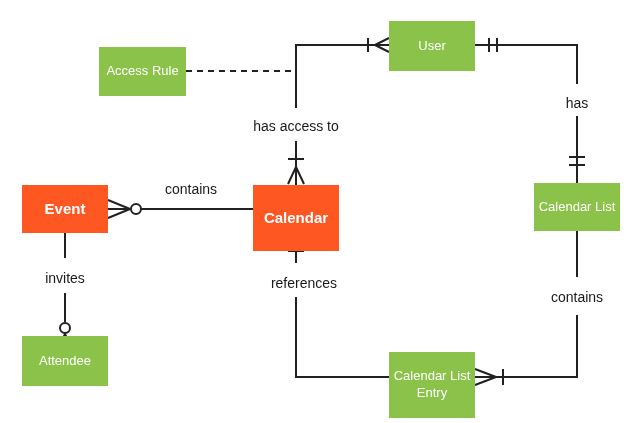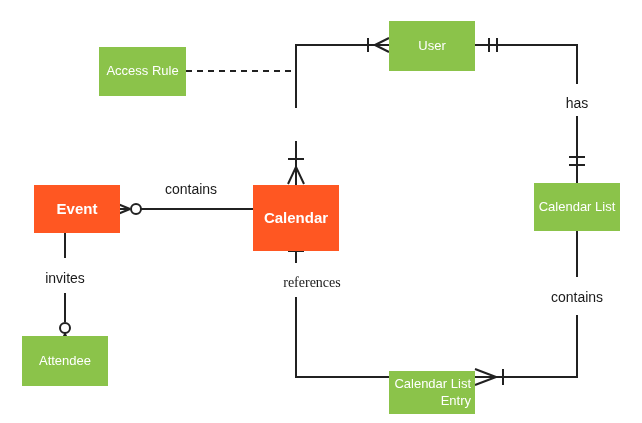--- a/index.html
+++ b/index.html
@@ -11,54 +11,54 @@
     overflow: hidden;
   }
   .stage { position: absolute; left: 0; top: 0; width: 642px; height: 423px; }
   svg.wires { position: absolute; left: 0; top: 0; }
   svg.wires path { stroke: #212121; stroke-width: 2; fill: none; }
   svg.wires circle.ring { stroke: #212121; stroke-width: 2; fill: #ffffff; }
 
   .entity {
     position: absolute;
     display: flex; align-items: center; justify-content: center;
-    text-align: right;
+    text-align: center;
     color: #ffffff;
     box-sizing: border-box;
     padding: 2px 4px;
     line-height: 1.3;
   }
   .entity.green  { background: #8BC34A; font-size: 13px; }
   .entity.orange { background: #FF5722; font-size: 15px; font-weight: bold; }
 
   .rel-label {
     position: absolute;
     transform: translate(-50%, -50%);
     font-size: 14px;
     color: #1a1a1a;
     white-space: nowrap;
     background: #ffffff;
     padding: 0 2px;
   }
 
   
-  #entity-event               { left: 34px;  top: 185px; width: 86px; height: 48px; }
+  #entity-event               { left: 22px;  top: 185px; width: 86px; height: 48px; }
   #entity-calendar            { left: 253px; top: 185px; width: 86px; height: 66px; }
   #entity-access-rule         { left: 99px;  top: 47px;  width: 87px; height: 49px; }
   #entity-user                { left: 389px; top: 21px;  width: 86px; height: 50px; }
   #entity-calendar-list       { left: 534px; top: 183px; width: 86px; height: 48px; }
   #entity-attendee            { left: 22px;  top: 336px; width: 86px; height: 50px; }
-  #entity-calendar-list-entry { left: 389px; top: 371px; width: 86px; height: 43px; }
+  #entity-calendar-list-entry { left: 389px; top: 352px; width: 86px; height: 66px; }
 
   
   #label-contains-event { left: 191px; top: 189px; }
   #label-has-access-to  { left: 296px; top: 126px; }
   #label-has            { left: 577px; top: 103px; }
   #label-contains-list  { left: 577px; top: 297px; }
-  #label-references     { left: 312px; top: 283px; font-family: Liberation Serif, serif; }
+  #label-references     { left: 304px; top: 283px; }
   #label-invites        { left: 65px;  top: 278px; }
 </style>
 </head>
 <body>
 
 <div class="stage">
 
   <svg class="wires" width="642" height="423" viewBox="0 0 642 423">
 
     <g>
@@ -128,20 +128,21 @@
   <div class="entity green" id="entity-attendee">
     <span>Attendee</span>
   </div>
 
   <div class="entity green" id="entity-calendar-list-entry">
     <span>Calendar List Entry</span>
   </div>
 
   <div class="rel-label" id="label-contains-event">contains</div>
 
+  <div class="rel-label" id="label-has-access-to">has access to</div>
 
   <div class="rel-label" id="label-has">has</div>
 
   <div class="rel-label" id="label-contains-list">contains</div>
 
   <div class="rel-label" id="label-references">references</div>
 
   <div class="rel-label" id="label-invites">invites</div>
 
 </div>

